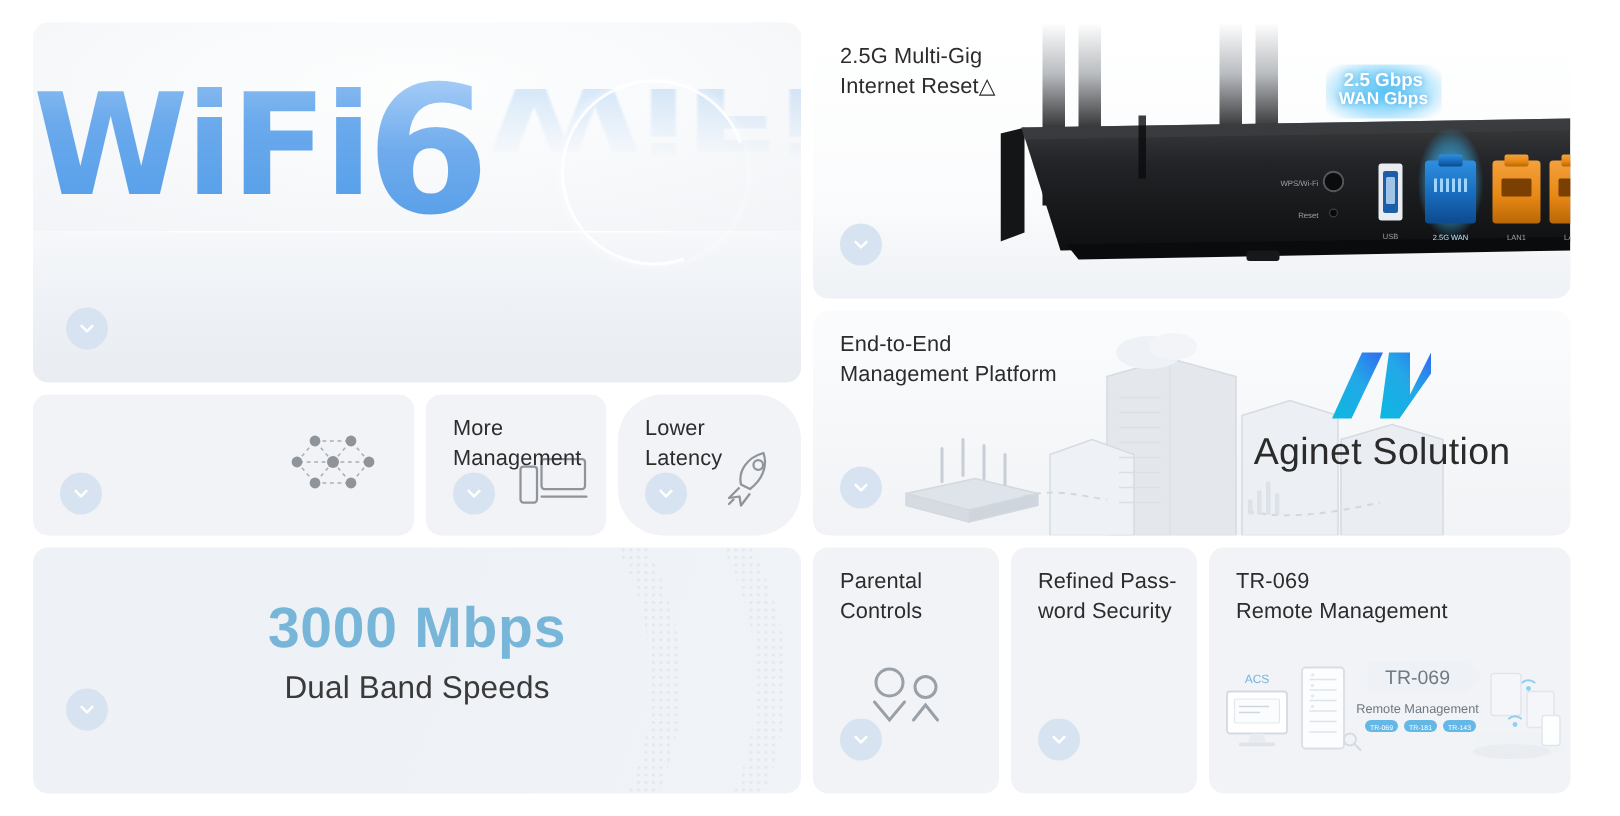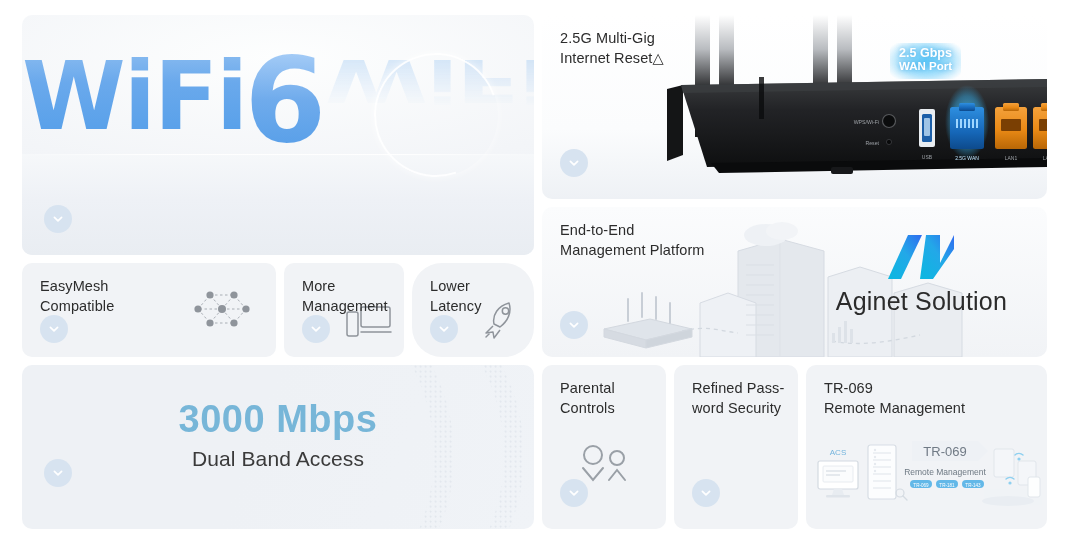--- a/index.html
+++ b/index.html
@@ -212,22 +212,20 @@
         </div>
       </div>
       <div class="chev" style="left:22px; bottom:22px;">
         <svg width="14" height="14" viewBox="0 0 14 14">
             <path d="M3.4 5.3 L7 8.9 L10.6 5.3" fill="none" stroke="#ffffff" stroke-width="1.7" stroke-linecap="round" stroke-linejoin="round"></path>
           </svg>
       </div>
     </div>
 
     <div class="card" id="c-easymesh">
-      <div class="card-title">EasyMesh
-Compatible</div>
       <div class="ico-right">
         <svg width="64" height="56" viewBox="0 0 64 56">
           <g stroke="#a9aeb5" stroke-width="1" stroke-dasharray="2.5 2.5" fill="none">
             <path d="M20 14 H44"></path>
               <path d="M20 42 H44"></path>
             <path d="M8 28 L20 14"></path>
               <path d="M8 28 L20 42"></path>
             <path d="M56 28 L44 14"></path>
               <path d="M56 28 L44 42"></path>
             <path d="M32 28 H8"></path>
@@ -300,21 +298,21 @@
         <g>
           <path d="M60 -40 A190 190 0 0 1 60 340 L40 340 A175 175 0 0 0 40 -40 Z" fill="url(#dots)" opacity=".85"></path>
           <path d="M130 -40 A190 190 0 0 1 130 340 L110 340 A175 175 0 0 0 110 -40 Z" fill="url(#dots)" opacity=".8"></path>
           <path d="M200 -40 A190 190 0 0 1 200 340 L180 340 A175 175 0 0 0 180 -40 Z" fill="url(#dots)" opacity=".75"></path>
           <path d="M270 -40 A190 190 0 0 1 270 340 L250 340 A175 175 0 0 0 250 -40 Z" fill="url(#dots)" opacity=".7"></path>
           <path d="M340 -40 A190 190 0 0 1 340 340 L320 340 A175 175 0 0 0 320 -40 Z" fill="url(#dots)" opacity=".6"></path>
         </g>
       </svg>
       <div class="speed-text">
         <div class="speed-big">3000 Mbps</div>
-        <div class="speed-sub">Dual Band Access</div>
+        <div class="speed-sub">Dual Band Speeds</div>
       </div>
       <div class="chev" style="left:22px; bottom:42px;">
         <svg width="14" height="14" viewBox="0 0 14 14">
             <path d="M3.4 5.3 L7 8.9 L10.6 5.3" fill="none" stroke="#ffffff" stroke-width="1.7" stroke-linecap="round" stroke-linejoin="round"></path>
           </svg>
       </div>
     </div>
 
     <div class="card" id="c-25g">
       <svg class="router-img" viewBox="0 0 380 184">
@@ -395,21 +393,21 @@
         <g>
           <rect x="366" y="92" width="32" height="42" rx="2.5" fill="url(#lang)"></rect>
           <rect x="374" y="88" width="16" height="8" rx="1.5" fill="url(#lang)"></rect>
           <rect x="372" y="104" width="20" height="12" rx="1" fill="#7a3f03"></rect>
           <text x="382" y="145" text-anchor="middle" font-family="Liberation Sans, sans-serif" font-size="5" fill="#9ca0a5">LAN2</text>
         </g>
       </svg>
 
       <div class="wan-badge">
         <div class="l1">2.5 Gbps</div>
-        <div class="l2">WAN Port</div>
+        <div class="l2">WAN Gbps</div>
       </div>
 
       <div class="card-title">2.5G Multi-Gig
 Internet Reset△</div>
       <div class="chev" style="left:18px; bottom:22px;">
         <svg width="14" height="14" viewBox="0 0 14 14">
             <path d="M3.4 5.3 L7 8.9 L10.6 5.3" fill="none" stroke="#ffffff" stroke-width="1.7" stroke-linecap="round" stroke-linejoin="round"></path>
           </svg>
       </div>
     </div>

